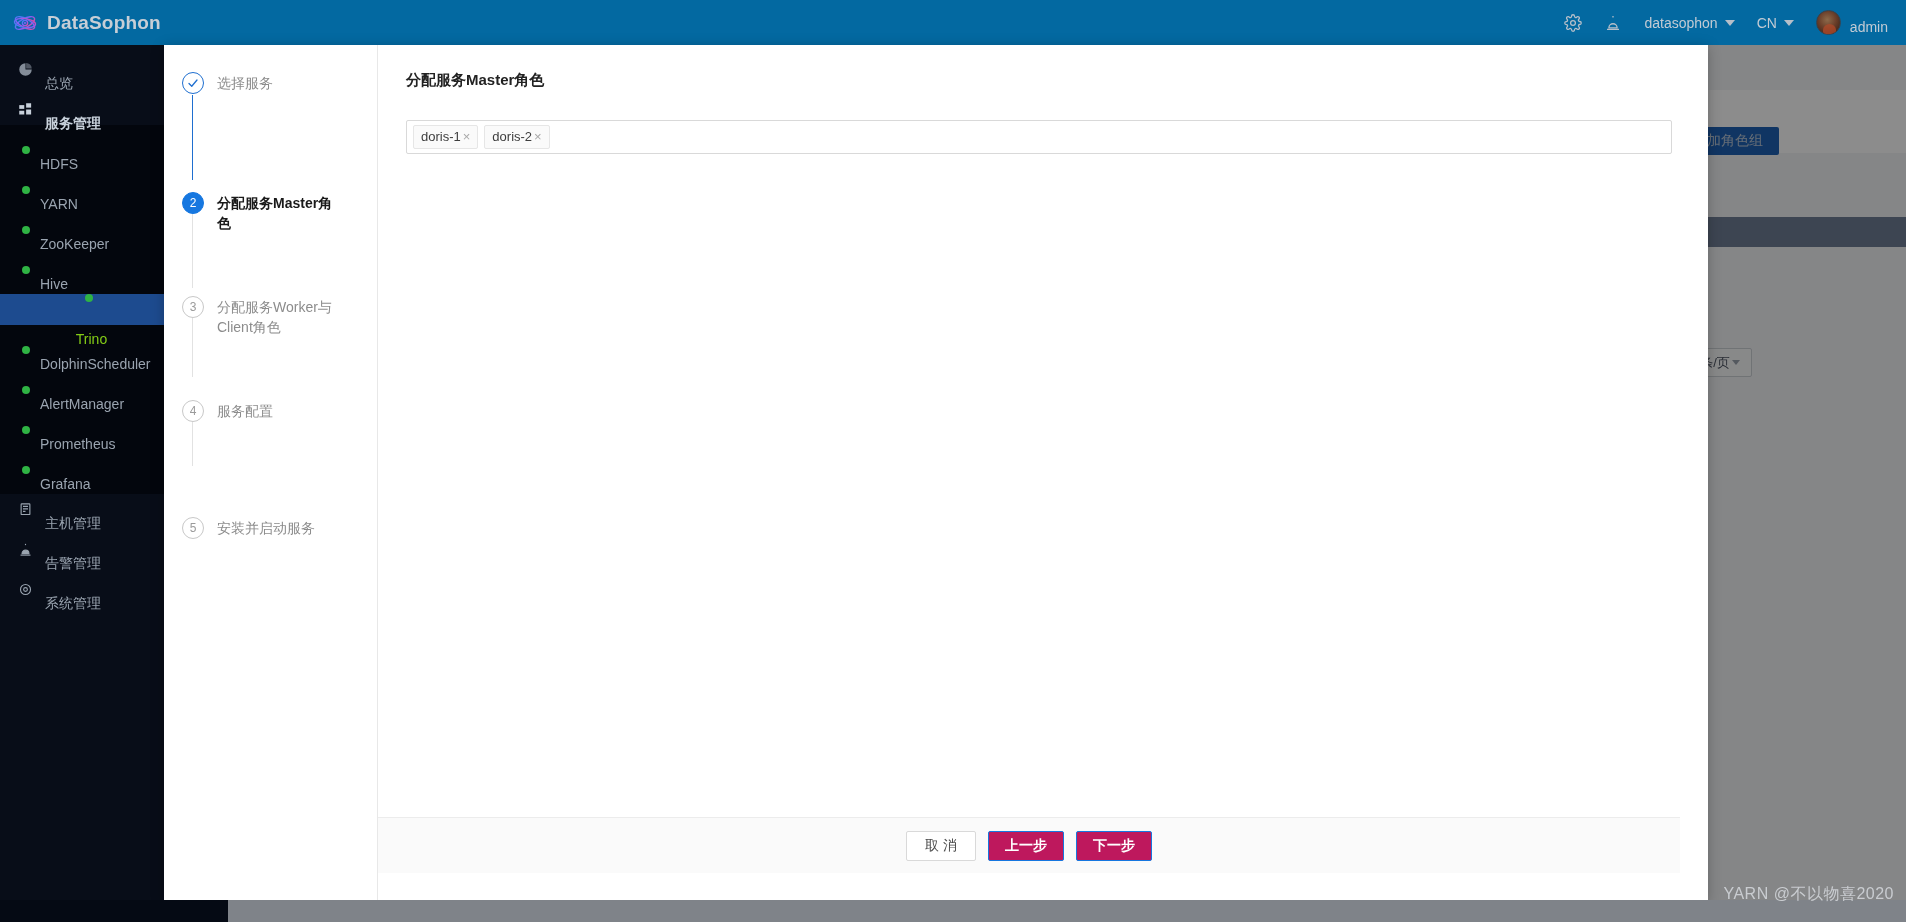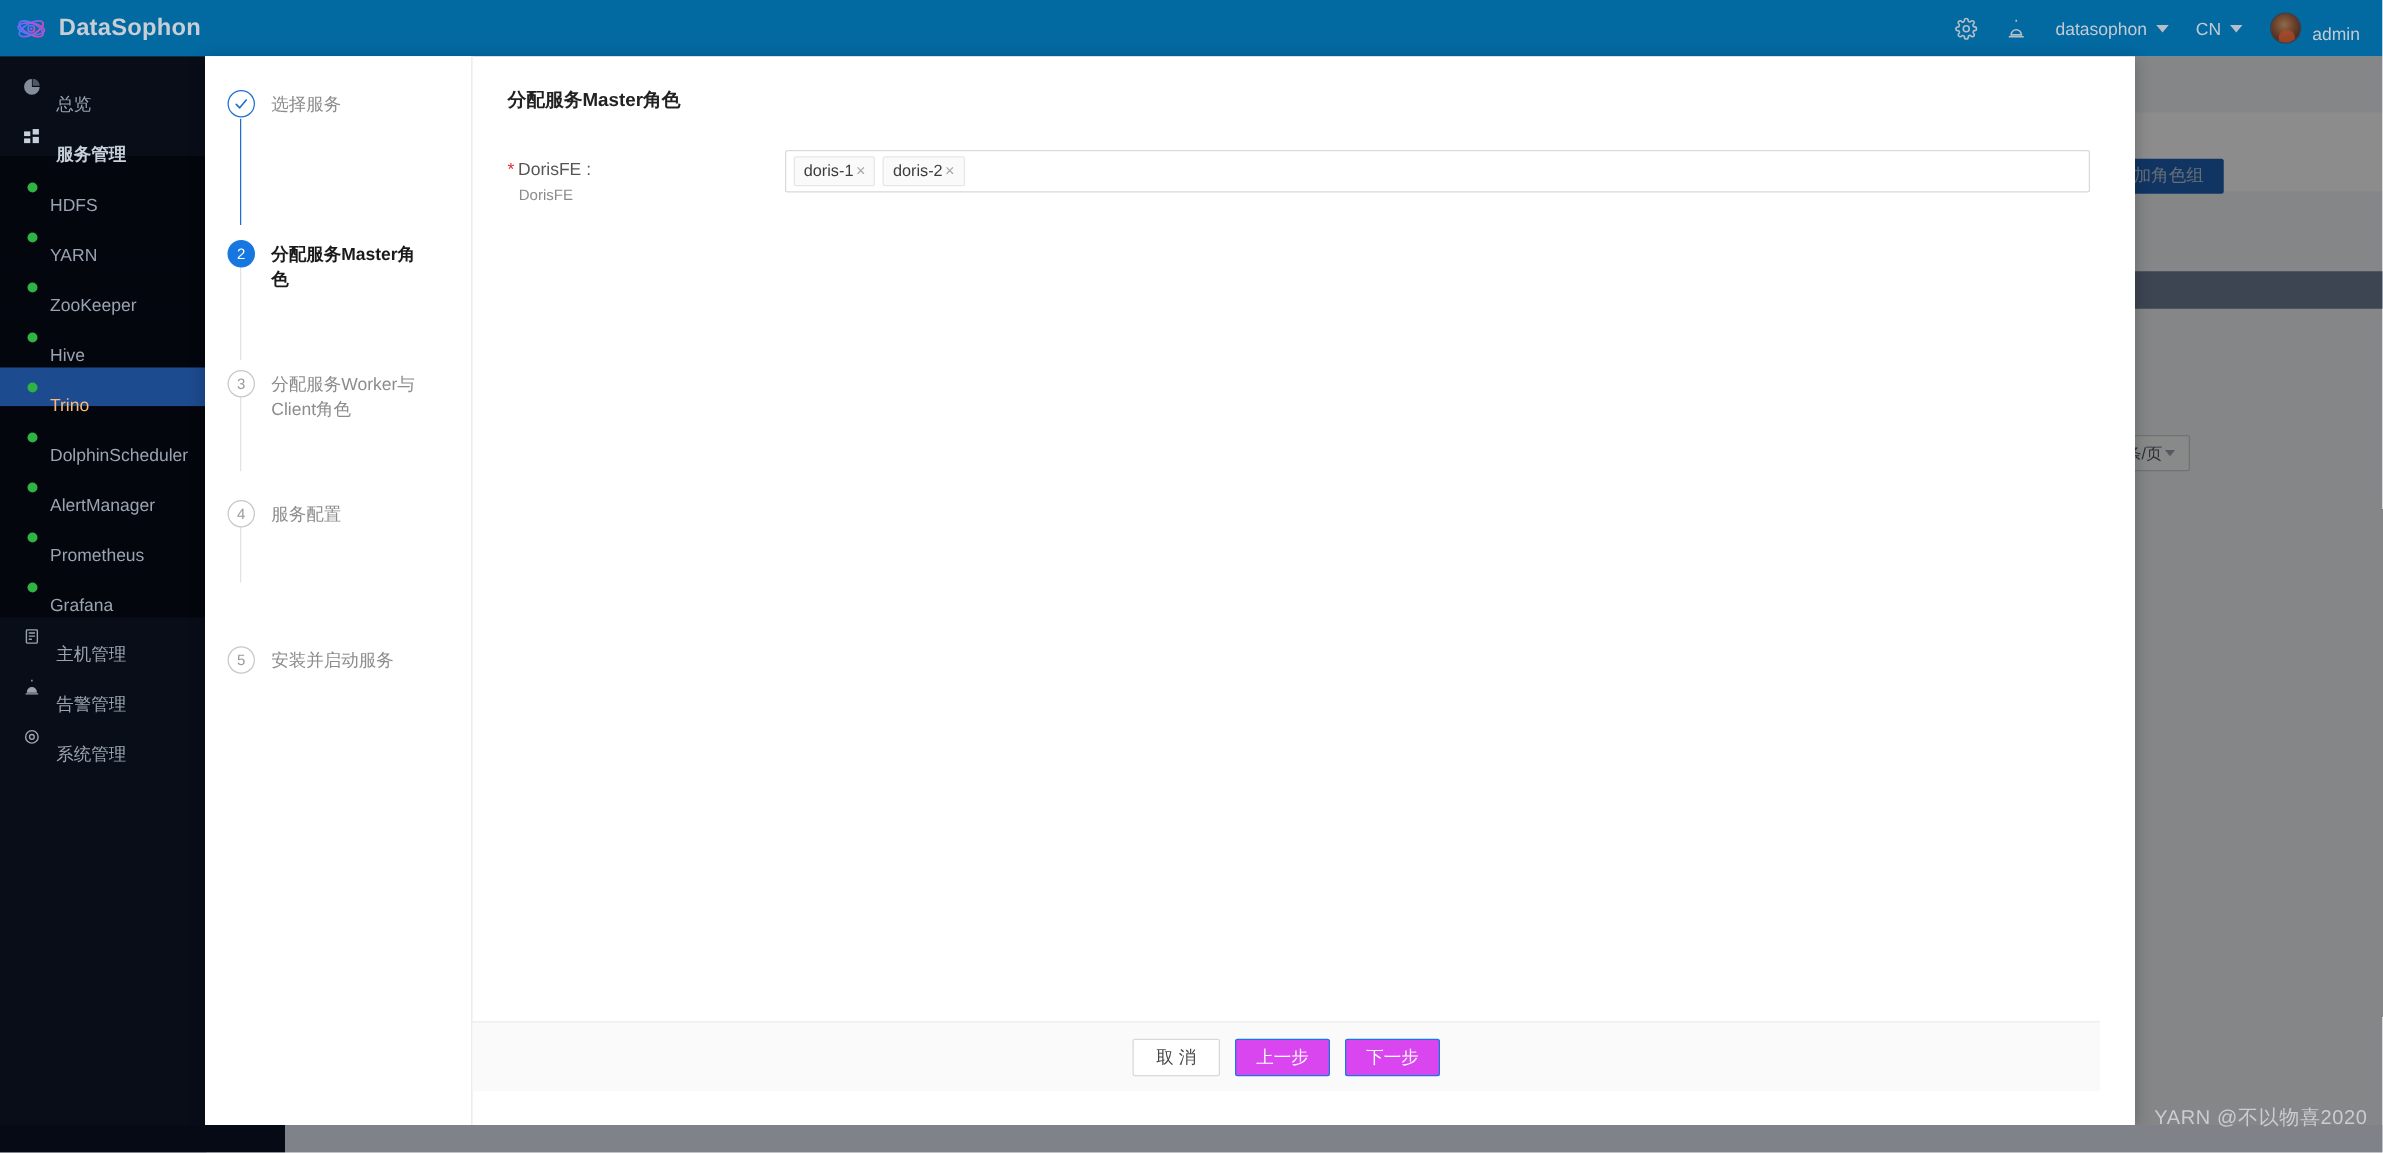--- a/index.html
+++ b/index.html
@@ -49,21 +49,21 @@
   .sidebar {
     position: absolute; top: 45px; left: 0; width: 165px; height: 877px;
     background: #080d18; z-index: 4;
   }
   .side-item {
     display: flex; align-items: center; height: 31px;
     padding-left: 18px; color: #9aa4b0; font-size: 14px; cursor: pointer;
   }
   .side-item.group { background: #080d18; }
   .side-svc { background: #03060d; }
-  .side-item.active { background: #1d4b8f; color: #fdba74; }
+  .side-item.active { background: #1d4b8f; color: #84cc16; flex-direction: column; }
   .side-ico { width: 17px; flex: 0 0 17px; margin-right: 10px; display: flex; align-items: center; }
   .side-ico svg { width: 15px; height: 15px; display: block; }
   .dot {
     width: 8px; height: 8px; border-radius: 50%; background: #2fb344;
     margin-right: 10px; margin-left: 4px; flex: 0 0 8px;
   }
   .side-gap { height: 9px; background: #080d18; }
   .side-gap.dark { background: #03060d; }
   .side-label { white-space: nowrap; overflow: visible; margin-top: 29px; }
   .side-item.bold { font-weight: bold; color: #c8d1db; }
@@ -187,21 +187,21 @@
     height: 56px; border-top: 1px solid #ececec; background: #fafafa;
     display: flex; align-items: center; justify-content: center; gap: 12px;
     margin: 0 28px 28px 0;
   }
   .btn {
     height: 30px; min-width: 70px; border-radius: 2px; font-size: 14px;
     display: flex; align-items: center; justify-content: center; cursor: pointer;
     padding: 0 16px;
   }
   .btn-default { background: #fff; border: 1px solid #d9d9d9; color: #4a4a4a; }
-  .btn-primary { background: #d946ef; border: 1px solid #1677e0; color: #fff; }
+  .btn-primary { background: #be185d; border: 1px solid #1677e0; color: #fff; font-weight: bold; }
 
   
   .watermark {
     position: absolute; right: 12px; top: 884px; z-index: 12;
     color: #c9ccd0; font-size: 16px; letter-spacing: .5px;
   }
 </style>
 </head>
 <body>
 
@@ -416,26 +416,20 @@
         <span class="step-badge">5</span>
         <span class="step-title">安装并启动服务</span>
       </div>
     </div>
 
     <div class="content-pane">
       <div class="content-body">
         <div class="content-title">分配服务Master角色</div>
 
         <div class="form-row">
-          <div class="form-label-col">
-            <div class="form-label">
-              <span class="req">*</span><span>DorisFE :</span>
-            </div>
-            <div class="form-sublabel">DorisFE</div>
-          </div>
           <div class="tag-input">
             <span class="tag">
               <span>doris-1</span>
               <span class="tag-x">×</span>
             </span>
             <span class="tag">
               <span>doris-2</span>
               <span class="tag-x">×</span>
             </span>
           </div>

